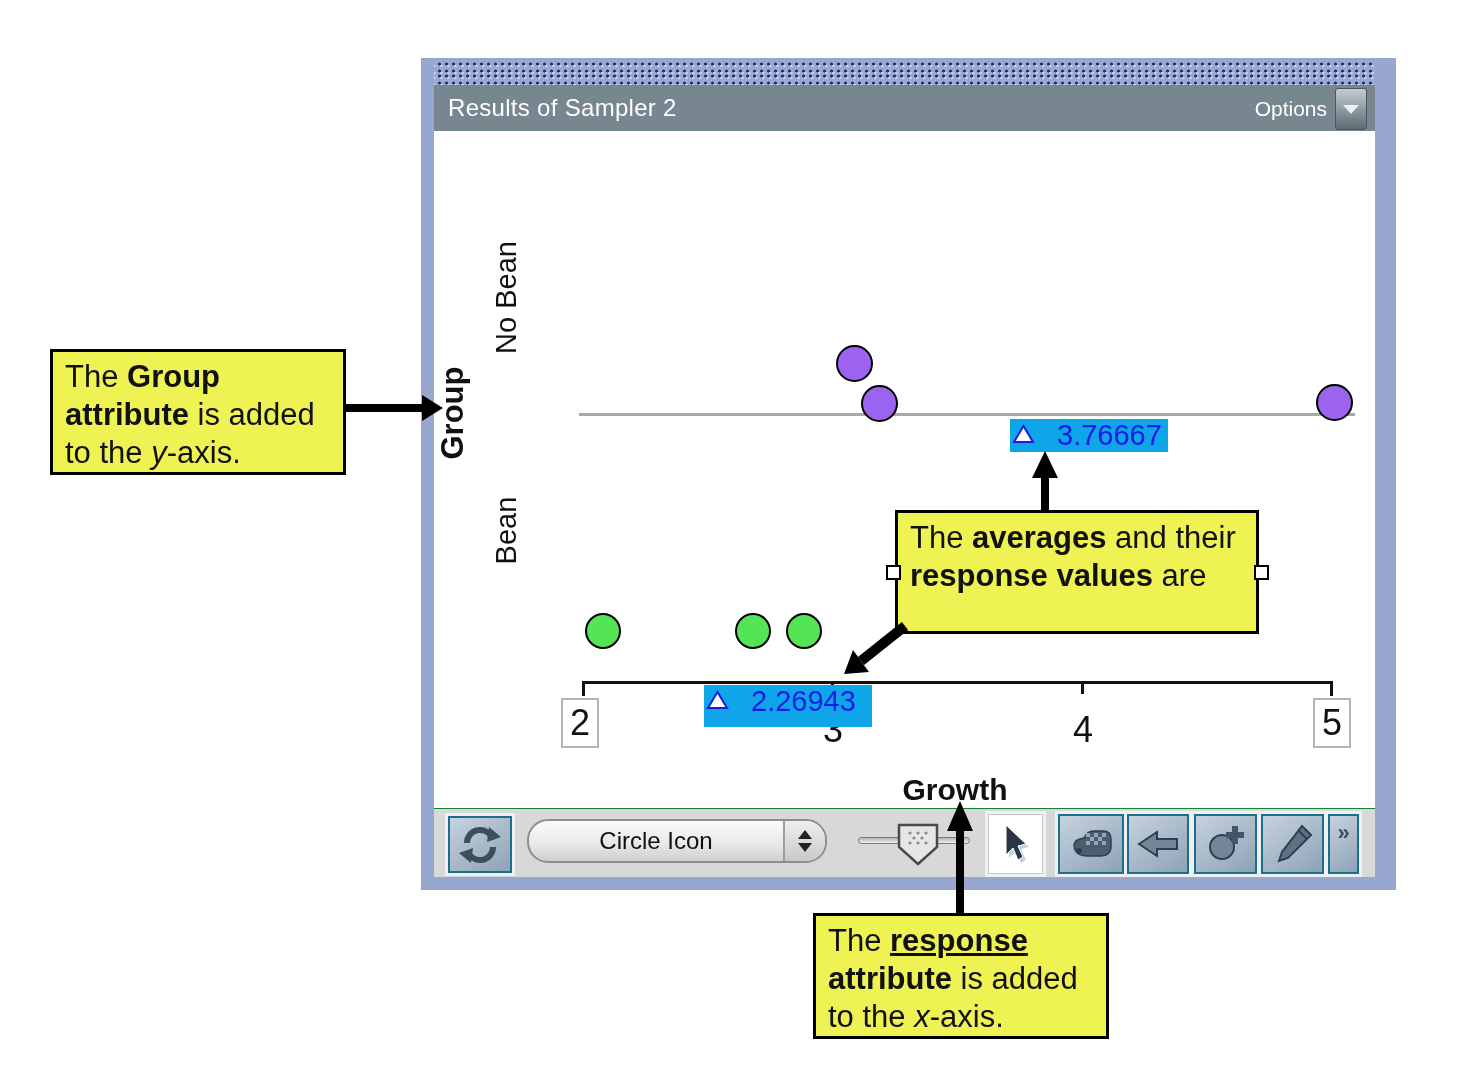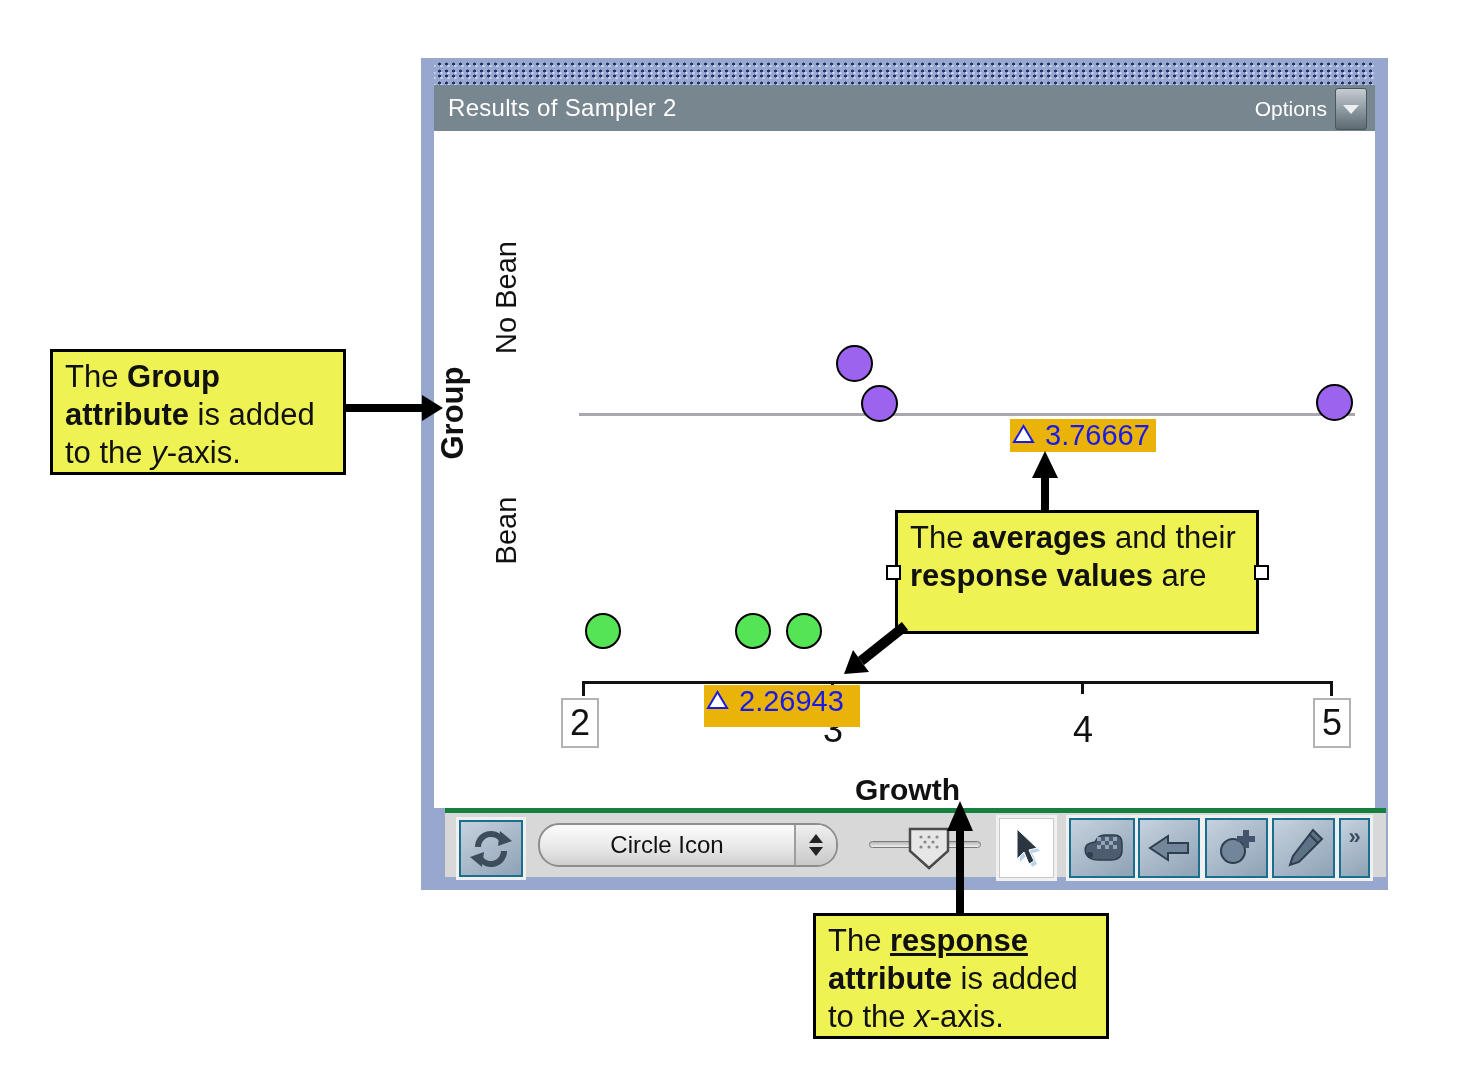--- a/index.html
+++ b/index.html
@@ -1,21 +1,21 @@
 <!DOCTYPE html>
 <html><head>
 <meta charset="utf-8">
 <style>
   html,body{margin:0;padding:0;background:#fff;}
   #stage{position:relative;width:1462px;height:1080px;background:#fff;
          font-family:"Liberation Sans",sans-serif;overflow:hidden;}
 
   
   .window{position:absolute;left:421px;top:58px;width:967px;height:832px;
-          background:#97A7CE;z-index:10;}
+          background:#97A7CE;z-index:10;padding-left:8px;}
   .drag-strip{position:absolute;left:13px;top:4px;width:941px;height:23px;
     background-color:#98A8CF;
     background-image:
       radial-gradient(circle,#25316E 1.3px,rgba(0,0,0,0) 1.7px),
       radial-gradient(circle,#25316E 1.3px,rgba(0,0,0,0) 1.7px),
       radial-gradient(circle,#CBD6F2 1px,rgba(0,0,0,0) 1.3px),
       radial-gradient(circle,#CBD6F2 1px,rgba(0,0,0,0) 1.3px);
     background-size:7px 12px;
     background-position:2px 3px,2px 8px,4px 5px,4px 10px;}
   .title-bar{position:absolute;left:13px;top:27px;width:941px;height:46px;
@@ -23,22 +23,22 @@
   .title-text{color:#fff;font-size:24px;margin-left:14px;letter-spacing:.3px;}
   .options-label{position:absolute;right:48px;top:12px;color:#fff;font-size:21px;}
   .options-btn{position:absolute;right:8px;top:3px;width:30px;height:40px;
                background:linear-gradient(#C6CCD1 0%,#8A969E 55%,#5E6A72 100%);
                border:1px solid #4A565E;border-radius:3px;
                display:flex;align-items:center;justify-content:center;}
   .options-btn .tri{width:0;height:0;border-left:8px solid transparent;
                border-right:8px solid transparent;border-top:9px solid #ECEFF2;}
 
   .content{position:absolute;left:13px;top:73px;width:941px;height:677px;background:#fff;}
-  .toolbar{position:absolute;left:24px;top:750px;width:941px;height:69px;
-           background:#D8D8D8;border-top:5px solid #15803d;box-sizing:border-box;}
+  .toolbar{position:absolute;left:13px;top:750px;width:941px;height:69px;
+           background:#D8D8D8;border-top:1px solid #15803d;box-sizing:border-box;}
 
   
   .vlabel{position:absolute;width:220px;text-align:center;transform:rotate(-90deg);
           color:#111;}
   .y-axis-title{left:-91px;top:264px;font-weight:bold;font-size:31px;}
   .cat-nobean{left:-38px;top:150px;font-size:29px;}
   .cat-bean{left:-38px;top:383px;font-size:29px;}
 
   .group-line{position:absolute;left:145px;top:282px;width:776px;height:3px;background:#A8A8AE;}
 
@@ -56,27 +56,27 @@
             border:2px solid #B3B3B3;box-sizing:border-box;display:flex;
             align-items:center;justify-content:center;font-size:36px;color:#111;
             box-shadow:inset 0 0 0 2px #fff;}
   .ab-min{left:127px;top:567px;}
   .ab-max{left:879px;top:567px;}
 
   .dot{position:absolute;border-radius:50%;border:2.5px solid #000;box-sizing:border-box;}
   .dot.purple{width:37px;height:37px;background:#9B63EE;}
   .dot.green{width:36px;height:36px;background:#55E455;}
 
-  .mean{position:absolute;display:flex;align-items:flex-start;background:#eab308;color:#1A1AE8;}
+  .mean{position:absolute;display:flex;align-items:flex-start;background:#0ea5e9;color:#1A1AE8;gap:12px;}
   .mean-top{left:576px;top:288px;padding:2px 6px 2px 2px;}
   .mean-bottom{left:270px;top:554px;height:42px;padding:2px 16px 0 2px;box-sizing:border-box;}
   .mean .val{font-size:29px;line-height:29px;margin-left:10px;}
   .mean svg{margin-top:3px;}
 
-  .x-axis-title{position:absolute;left:421px;top:642px;width:200px;
+  .x-axis-title{position:absolute;left:421px;top:642px;width:200px;text-align:center;
                 font-weight:bold;font-size:30px;color:#111;}
 
   
   .tb-btn{position:absolute;border:2px solid #1A6E8E;box-sizing:border-box;
           background:linear-gradient(145deg,#C6D2DE 0%,#8EA2B6 100%);
           box-shadow:0 0 0 3px #F0F0F0;display:flex;align-items:center;justify-content:center;}
   .rerun{left:14px;top:7px;width:64px;height:57px;}
   .tool{top:5px;height:60px;}
   .tool.sel{background:#fff;border:1px solid #C8C8C8;}
   .t-pointer{left:554px;width:55px;}

